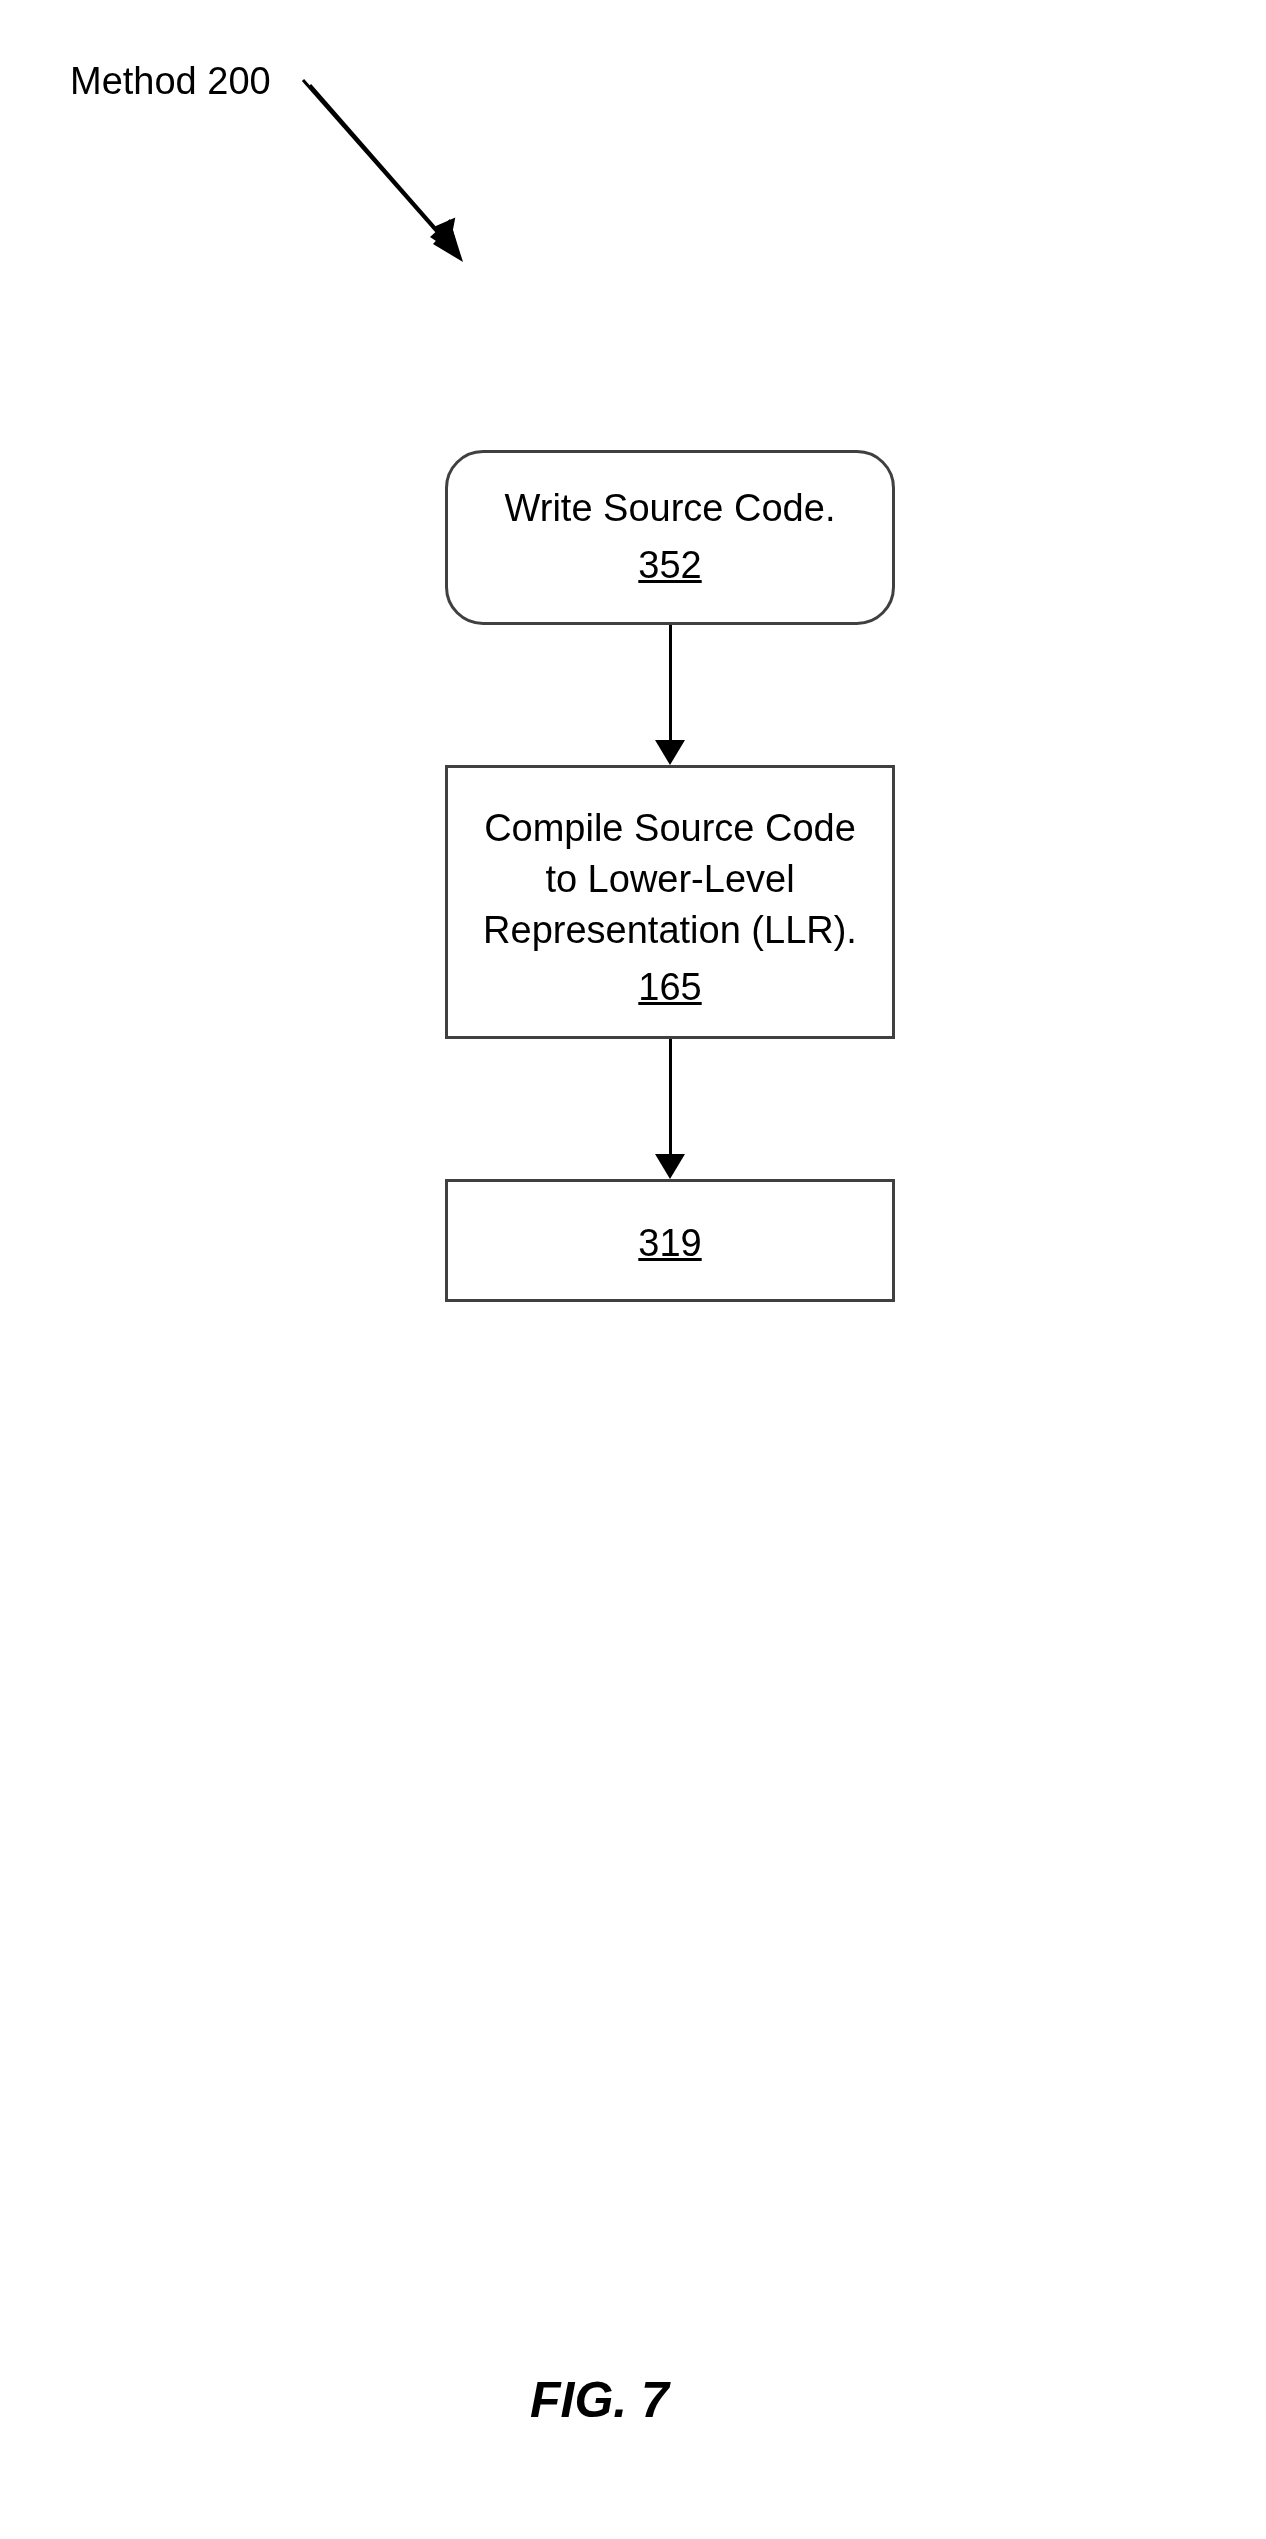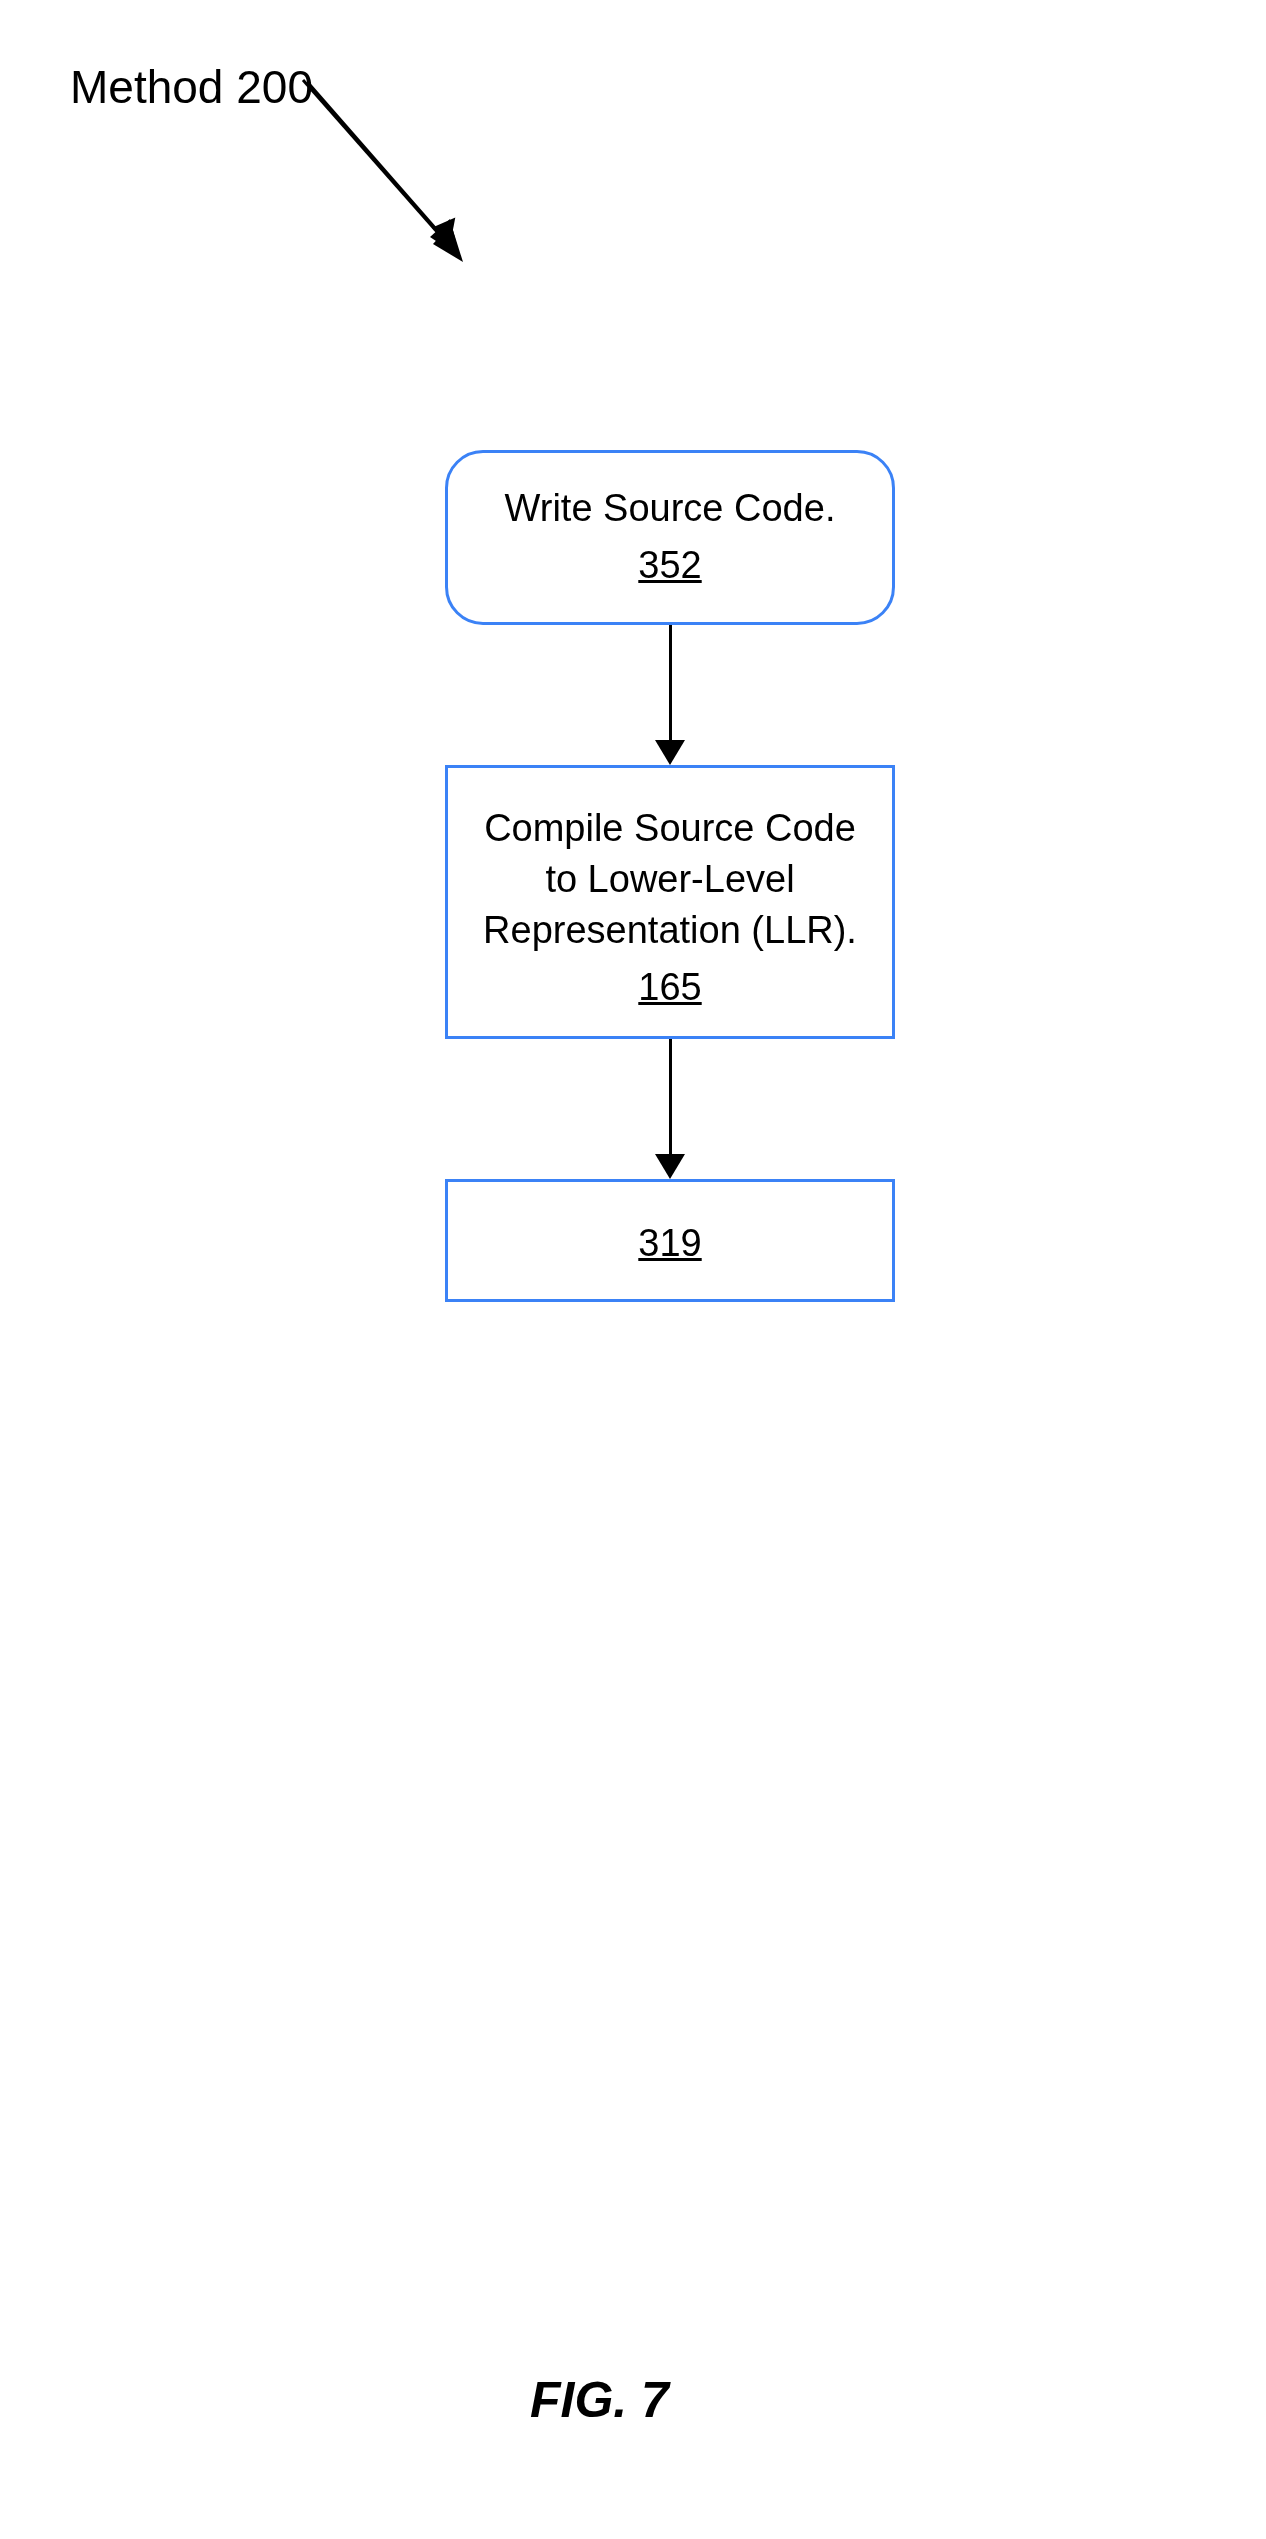--- a/index.html
+++ b/index.html
@@ -13,21 +13,21 @@
       height: 2539px;
       background: white;
       font-family: Arial, Helvetica, sans-serif;
       position: relative;
     }
     
     .method-label {
       position: absolute;
       top: 60px;
       left: 70px;
-      font-size: 46px;
+      font-size: 38px;
       color: #000;
       text-align: center;
     }
     
     .diagonal-arrow {
       position: absolute;
       top: 75px;
       left: 300px;
     }
     
@@ -36,21 +36,21 @@
       top: 450px;
       left: 430px;
       width: 480px;
       display: flex;
       flex-direction: column;
       align-items: center;
     }
     
     .box {
       width: 450px;
-      border: 3px solid #3b82f6;
+      border: 3px solid #404040;
       background: white;
       text-align: center;
       padding: 30px 20px;
       font-size: 38px;
       line-height: 1.35;
     }
     
     .box-rounded {
       border-radius: 38px;
     }

